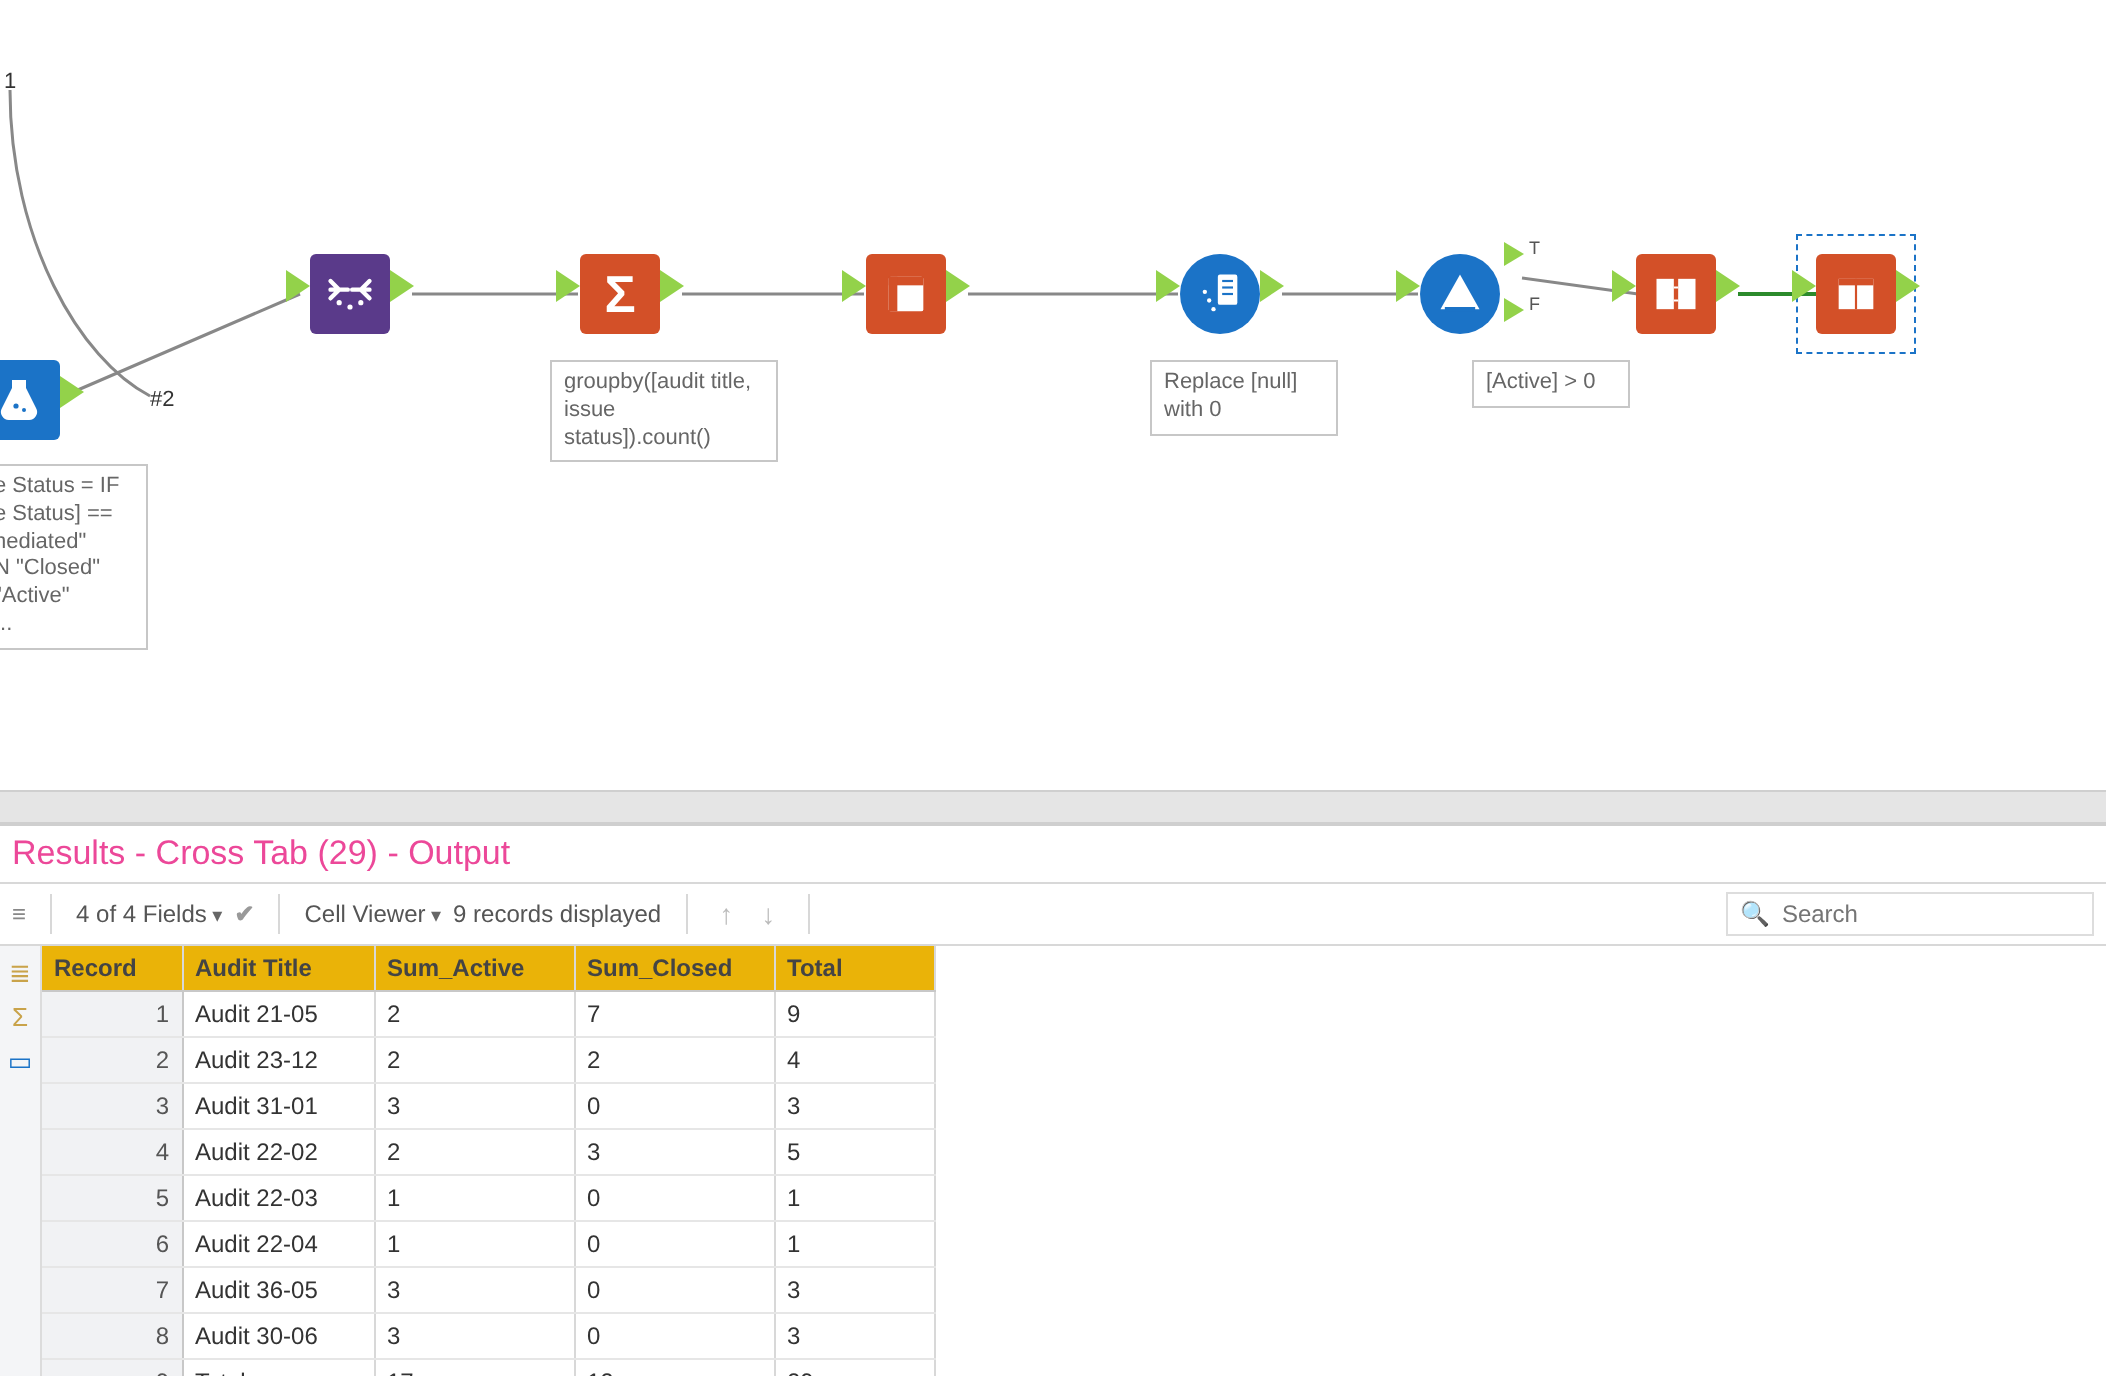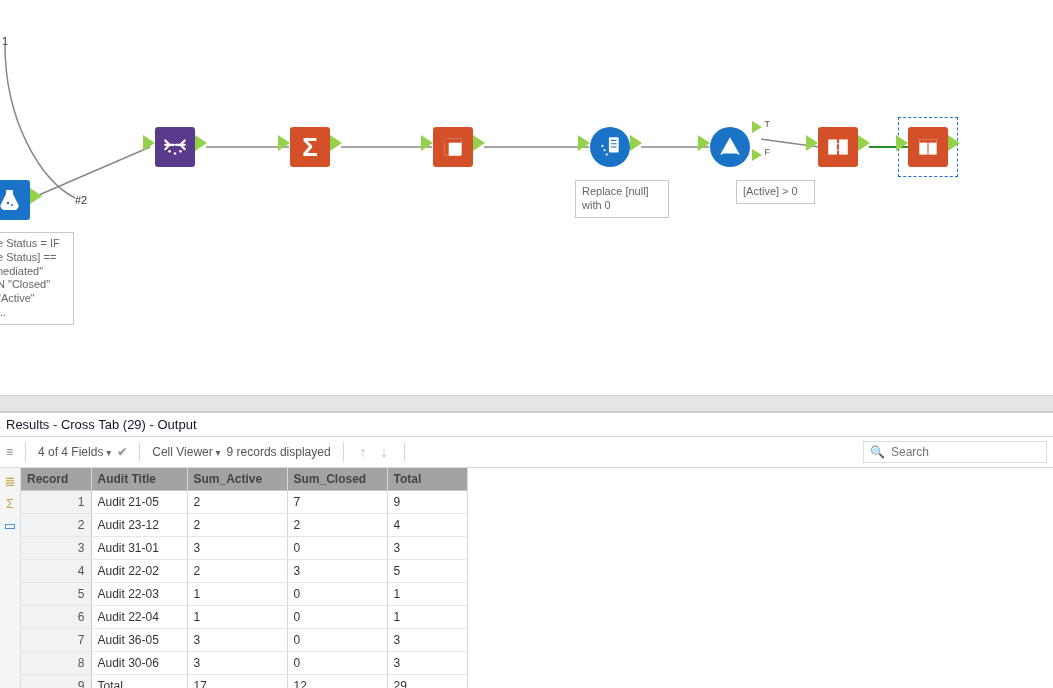--- a/index.html
+++ b/index.html
@@ -91,22 +91,22 @@
 
   
   .results-panel {
     display:flex;
     flex-direction:column;
     height: 276px;
     border-top:1px solid #cfcfcf;
   }
   .results-title {
     padding:4px 6px;
-    color:#0f172a;
-    font-size:13px;
+    color:#ec4899;
+    font-size:17px;
   }
   .results-toolbar {
     display:flex;
     align-items:center;
     border-top:1px solid #d8d8d8;
     border-bottom:1px solid #d8d8d8;
     padding:4px 6px;
     gap:6px;
     color:#555;
     background:#fff;
@@ -161,21 +161,21 @@
   table.grid th, table.grid td {
     border-right:1px solid #d8d8d8;
     border-bottom:1px solid #e6e6e6;
     padding:2px 6px;
     text-align:left;
     height:18px;
     overflow:hidden;
     white-space:nowrap;
   }
   table.grid th {
-    background:#a3a3a3;
+    background:#eab308;
     color:#444;
     font-weight:600;
     border-bottom:1px solid #c8c8c8;
   }
   table.grid td.rownum {
     background:#f1f2f4;
     text-align:right;
     color:#555;
     border-right:1px solid #c8c8c8;
   }
@@ -243,20 +243,21 @@
       <span class="port out"></span>
   </div>
 
   <div class="node" style="left:290px; top:127px;">
     <div class="tool-icon" style="background:#d35028;">
       <span style="font-size:26px;font-weight:bold;">Σ</span>
     </div>
     <span class="port in"></span>
       <span class="port out"></span>
   </div>
+  <div class="caption-box caption" style="left:275px; top:180px; width:100px;">groupby([audit title, issue status]).count()</div>
 
   <div class="node" style="left:433px; top:127px;">
     <div class="tool-icon" style="background:#d35028;">
       <svg width="26" height="26" viewBox="0 0 24 24">
         <rect x="4" y="4" width="16" height="16" rx="1" fill="#fff"></rect>
         <rect x="4" y="4" width="16" height="4" fill="#d35028"></rect>
         <rect x="4" y="4" width="4" height="16" fill="#d35028"></rect>
         <path d="M4 4 L0 8 M4 4 L8 0" stroke="#fff" stroke-width="0"></path>
       </svg>
     </div>

